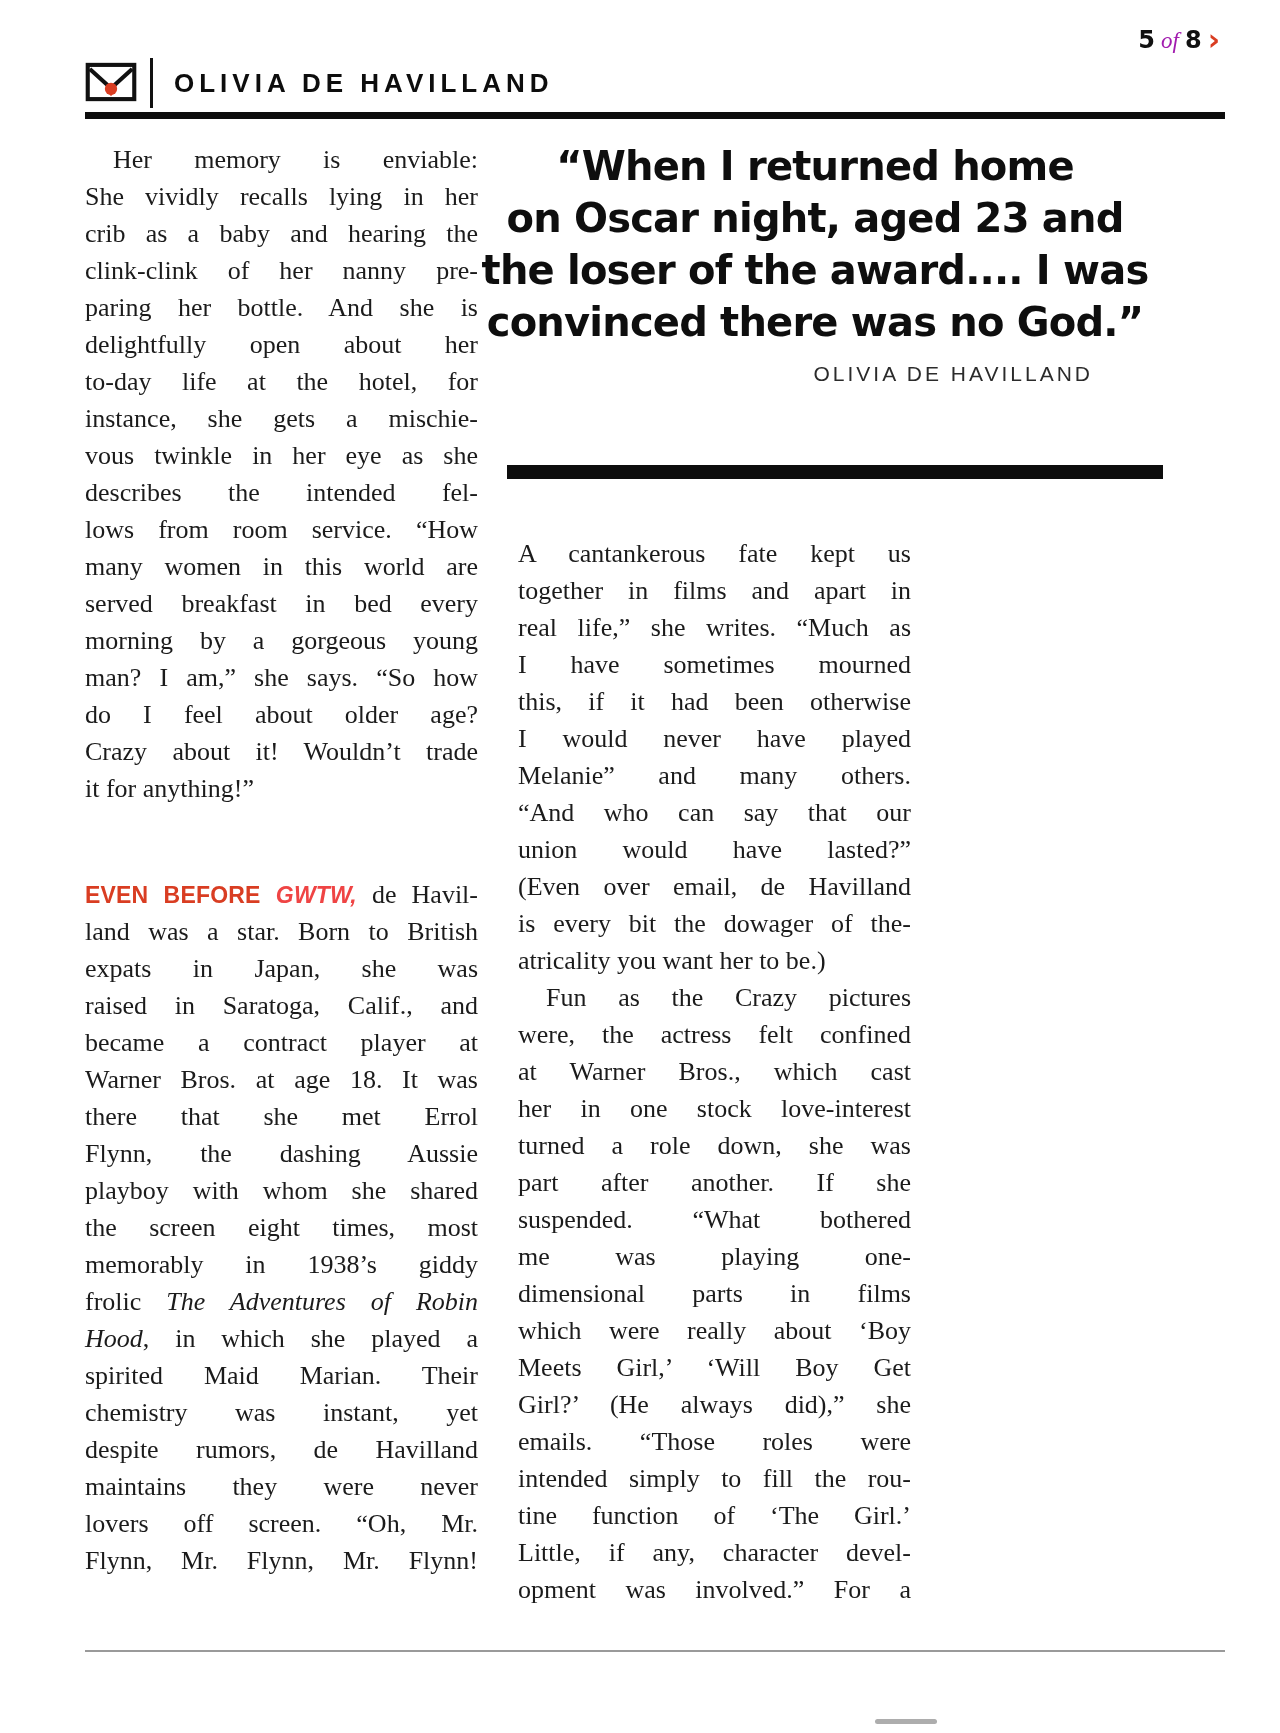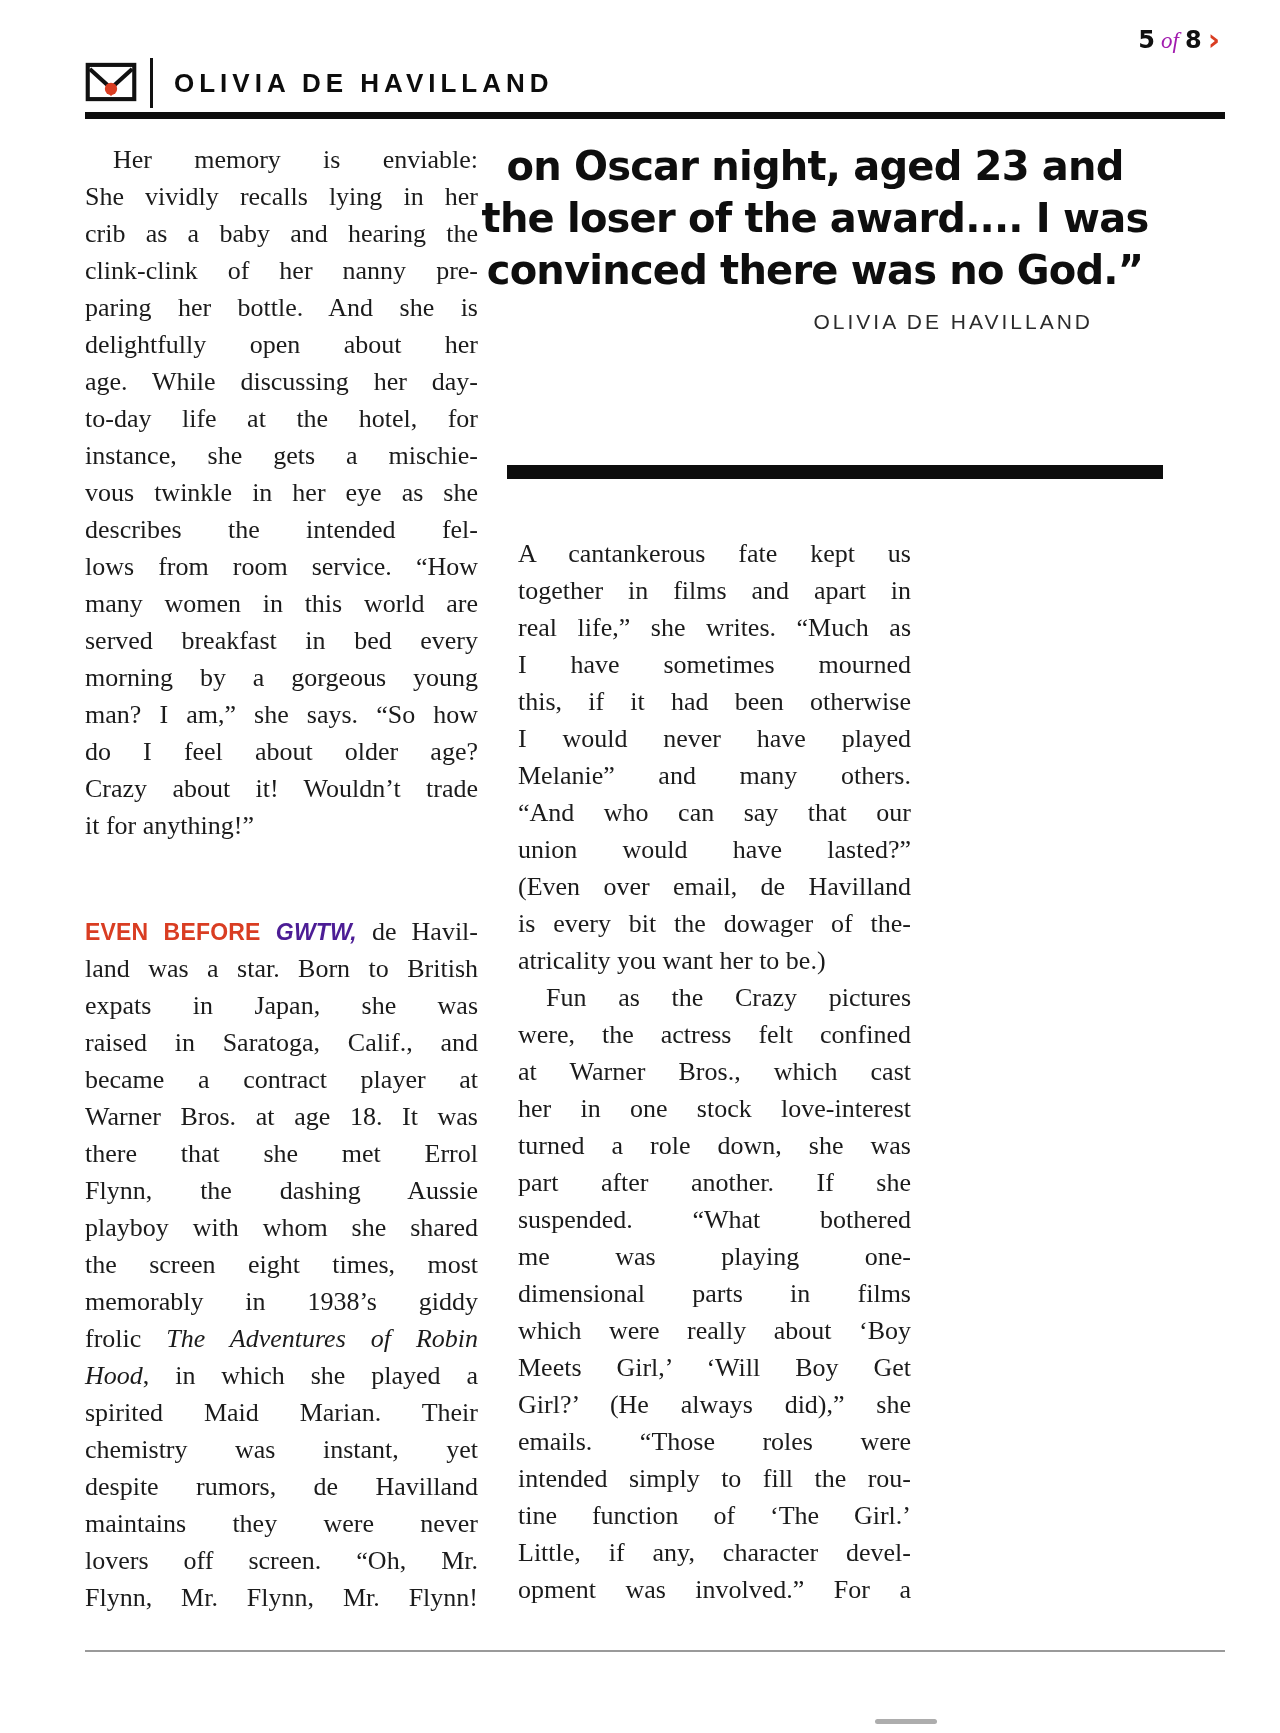--- a/index.html
+++ b/index.html
@@ -81,51 +81,51 @@
       <path d="M7 12 L38 40 L69 12" fill="none" stroke="#111111" stroke-width="6" stroke-linejoin="miter"></path>
       <path d="M32 44 L38 52 L44 44 Z" fill="#d93d22"></path>
       <circle cx="38" cy="41" r="9" fill="#d93d22"></circle>
     </svg>
   </div>
   <div class="masthead-divider"></div>
   <div class="masthead-title">OLIVIA DE HAVILLAND</div>
   <div class="header-rule"></div>
 
   <div class="pull-quote">
+    <div class="quote-line">“When I returned home</div>
     <div class="quote-line">on Oscar night, aged 23 and</div>
     <div class="quote-line">the loser of the award.... I was</div>
     <div class="quote-line">convinced there was no God.”</div>
     <div class="quote-attribution">OLIVIA DE HAVILLAND</div>
   </div>
   <div class="quote-bar"></div>
 
   <div class="col col-left">
       <div>
         <div class="tline jl ind"><span class="seg-n">Her memory is enviable:</span></div>
         <div class="tline jl"><span class="seg-n">She vividly recalls lying in her</span></div>
         <div class="tline jl"><span class="seg-n">crib as a baby and hearing the</span></div>
         <div class="tline jl"><span class="seg-n">clink-clink of her nanny pre-</span></div>
         <div class="tline jl"><span class="seg-n">paring her bottle. And she is</span></div>
         <div class="tline jl"><span class="seg-n">delightfully open about her</span></div>
-        <div class="tline jl"><span class="seg-n">age. While discussing her day-</span></div>
         <div class="tline jl"><span class="seg-n">to-day life at the hotel, for</span></div>
         <div class="tline jl"><span class="seg-n">instance, she gets a mischie-</span></div>
         <div class="tline jl"><span class="seg-n">vous twinkle in her eye as she</span></div>
         <div class="tline jl"><span class="seg-n">describes the intended fel-</span></div>
         <div class="tline jl"><span class="seg-n">lows from room service. “How</span></div>
         <div class="tline jl"><span class="seg-n">many women in this world are</span></div>
         <div class="tline jl"><span class="seg-n">served breakfast in bed every</span></div>
         <div class="tline jl"><span class="seg-n">morning by a gorgeous young</span></div>
         <div class="tline jl"><span class="seg-n">man? I am,” she says. “So how</span></div>
         <div class="tline jl"><span class="seg-n">do I feel about older age?</span></div>
         <div class="tline jl"><span class="seg-n">Crazy about it! Wouldn’t trade</span></div>
         <div class="tline"><span class="seg-n">it for anything!”</span></div>
       </div>
       <div style="margin-top: 69px;">
-        <div class="tline jl"><span class="seg-rb" style="color: rgb(217, 61, 34);">EVEN BEFORE </span><span class="seg-rbi" style="color: #4c1d95; margin-top: 41px;">GWTW,</span><span class="seg-n"> de Havil-</span></div>
+        <div class="tline jl"><span class="seg-rb" style="color: rgb(217, 61, 34);">EVEN BEFORE </span><span class="seg-rbi" style="color: #ef4444; margin-top: 41px;">GWTW,</span><span class="seg-n"> de Havil-</span></div>
         <div class="tline jl"><span class="seg-n">land was a star. Born to British</span></div>
         <div class="tline jl"><span class="seg-n">expats in Japan, she was</span></div>
         <div class="tline jl"><span class="seg-n">raised in Saratoga, Calif., and</span></div>
         <div class="tline jl"><span class="seg-n">became a contract player at</span></div>
         <div class="tline jl"><span class="seg-n">Warner Bros. at age 18. It was</span></div>
         <div class="tline jl"><span class="seg-n">there that she met Errol</span></div>
         <div class="tline jl"><span class="seg-n">Flynn, the dashing Aussie</span></div>
         <div class="tline jl"><span class="seg-n">playboy with whom she shared</span></div>
         <div class="tline jl"><span class="seg-n">the screen eight times, most</span></div>
         <div class="tline jl"><span class="seg-n">memorably in 1938’s giddy</span></div>

